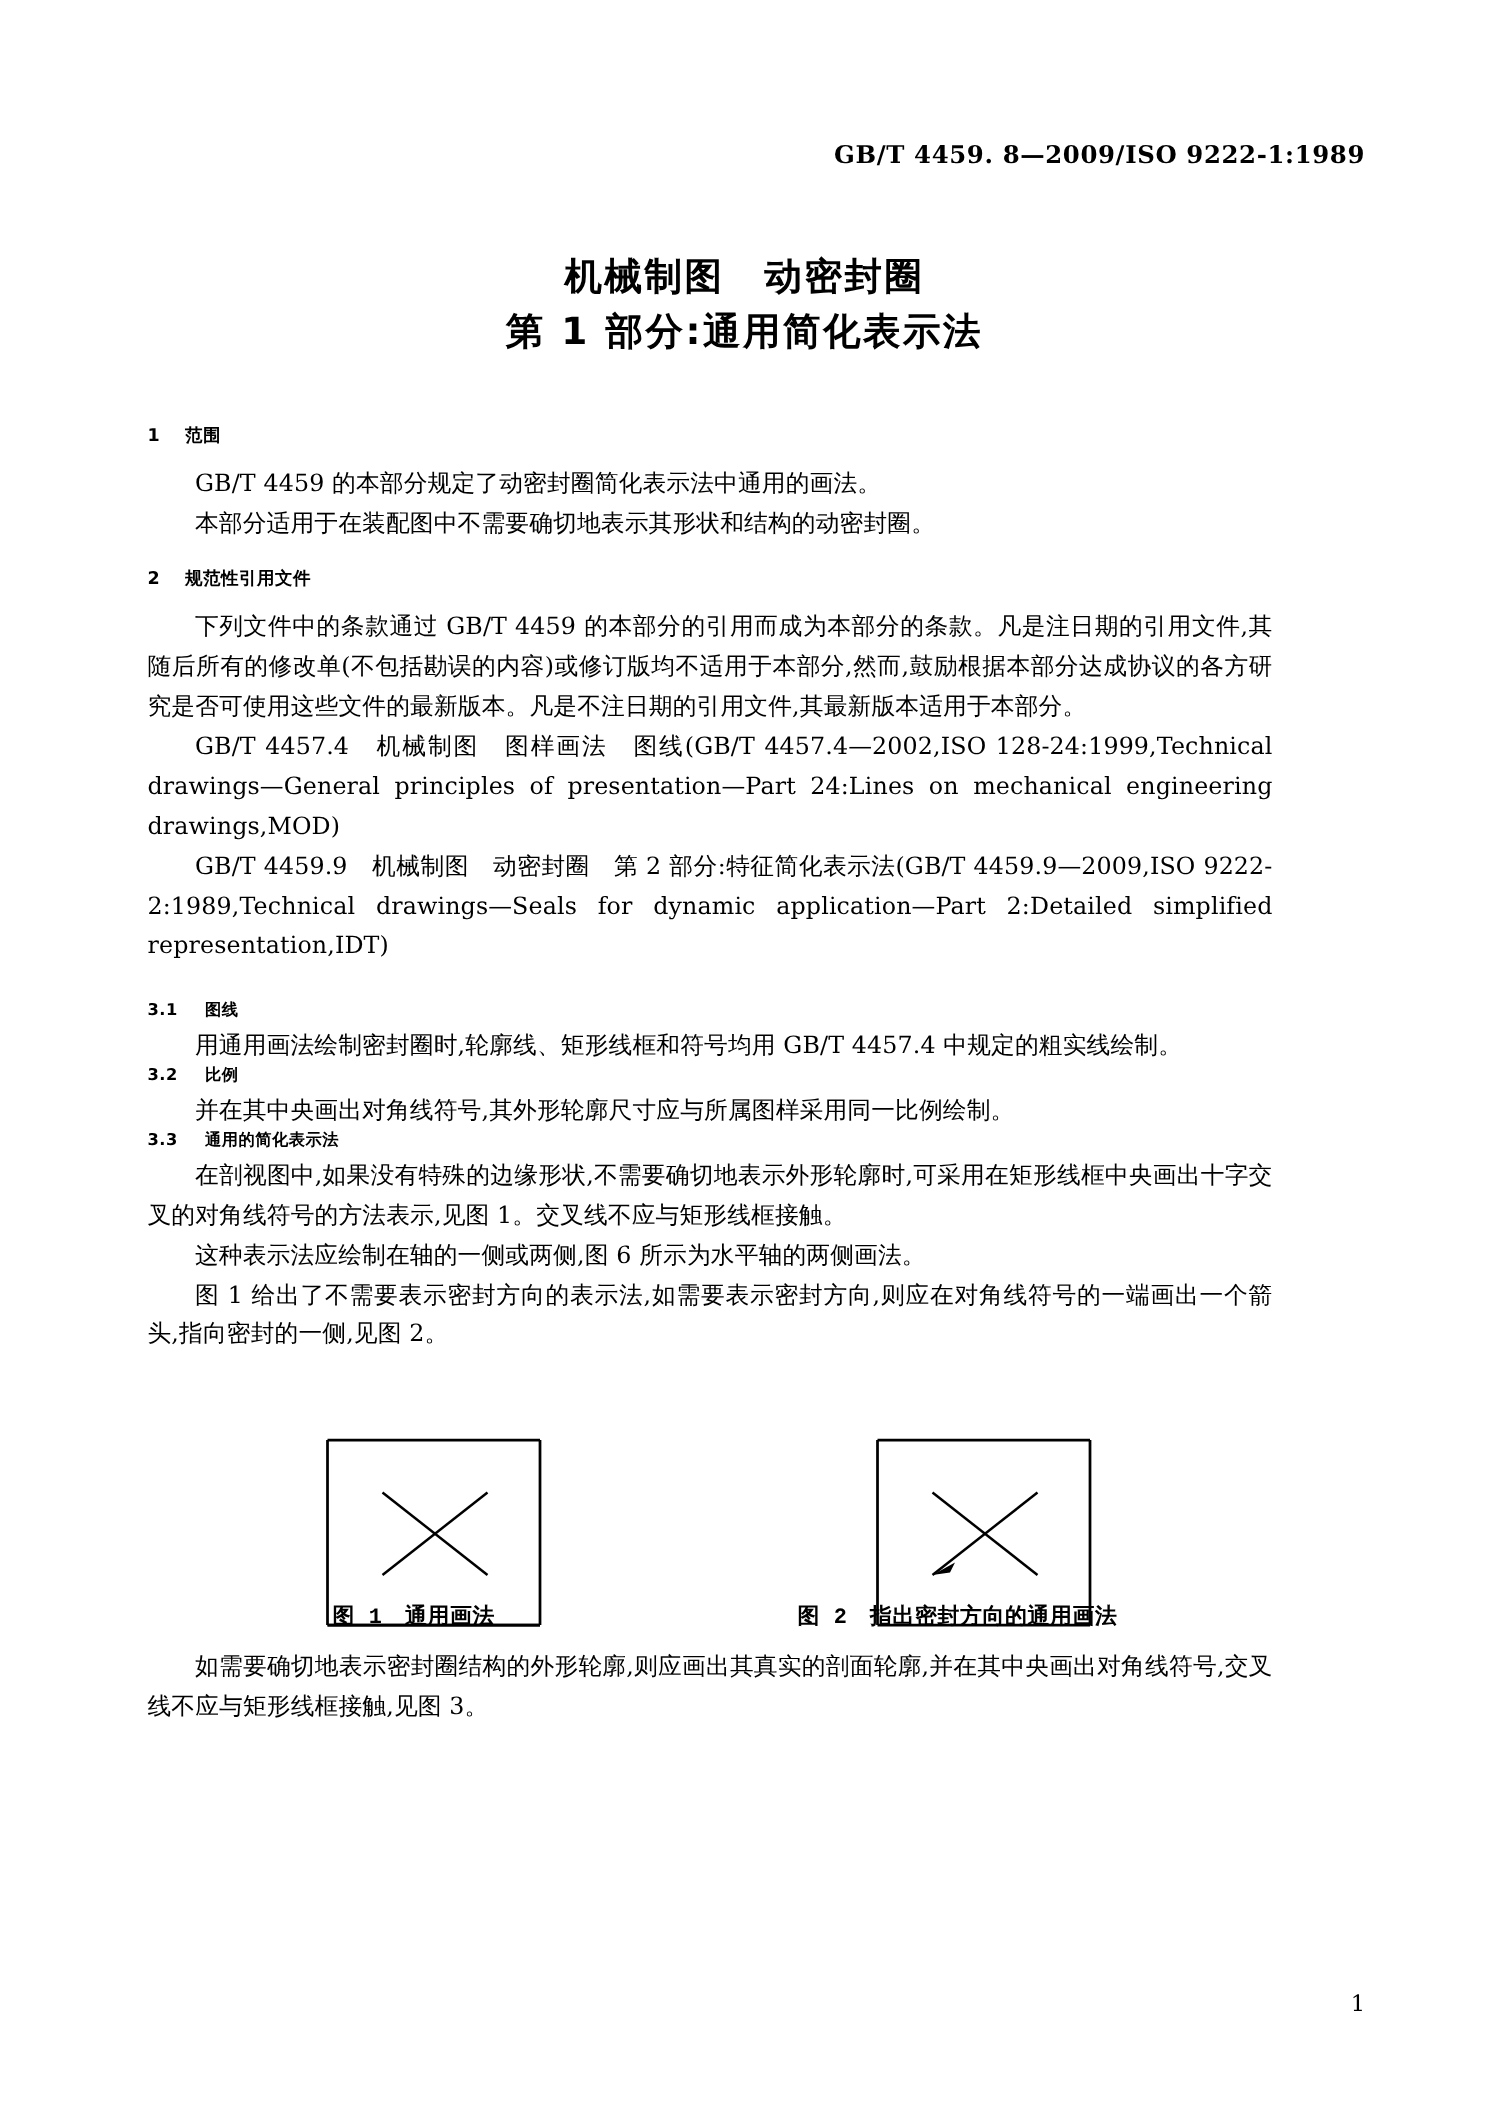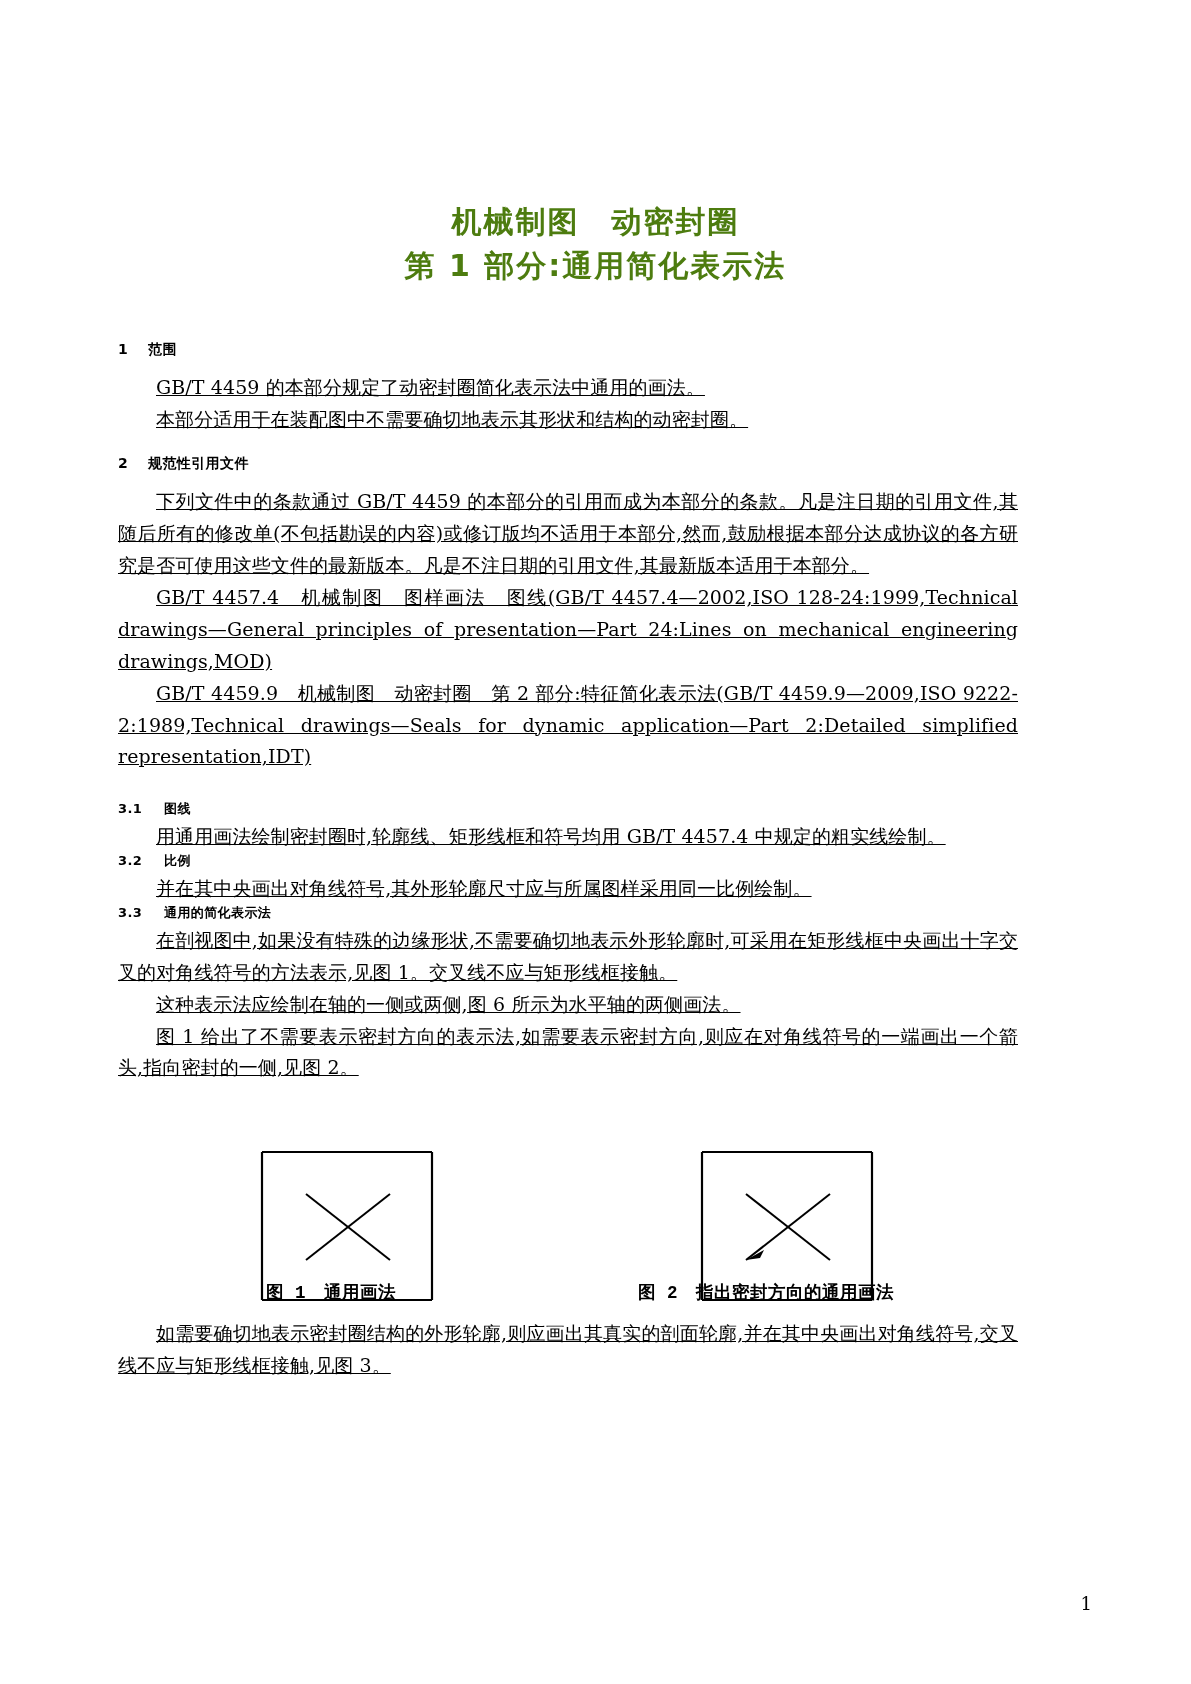--- a/index.html
+++ b/index.html
@@ -36,21 +36,21 @@
     left: 0;
     right: 0;
     text-align: center;
   }
   .title-line {
     font-family: "DejaVu Sans", "Liberation Sans", sans-serif;
     font-size: 30px;
     font-weight: bold;
     letter-spacing: 2px;
     line-height: 1.48;
-    color: #4d7c0f;
+    color: #000000;
   }
   .content {
     position: absolute;
     top: 340px;
     left: 118px;
     width: 900px;
   }
   .h1 {
     font-family: "DejaVu Sans", "Liberation Sans", sans-serif;
     font-size: 14px;
@@ -76,21 +76,20 @@
     min-width: 46px;
   }
   p.body {
     font-family: "DejaVu Serif", "Liberation Serif", serif;
     font-size: 19px;
     line-height: 1.68;
     margin: 0;
     text-align: justify;
     text-justify: inter-ideograph;
     letter-spacing: 0.1px;
-    text-decoration: underline;
   }
   p.indent {
     text-indent: 2em;
   }
   .gap-s { height: 10px; }
   .gap-m { height: 18px; }
 
   .figures {
     position: absolute;
     top: 1148px;
@@ -137,20 +136,23 @@
     right: 99px;
     font-family: "DejaVu Serif", "Liberation Serif", serif;
     font-size: 18px;
   }
 </style>
 </head>
 <body>
 
 <div class="page">
 
+  <div class="header">
+    <span>GB/T  4459. 8—2009/ISO 9222-1:1989</span>
+  </div>
 
   <div class="title-block">
     <div class="title-line">机械制图　动密封圈</div>
     <div class="title-line">第 1 部分:通用简化表示法</div>
   </div>
 
   <div class="content">
 
     <div class="h1">
       <span class="num">1</span><span>范围</span>

